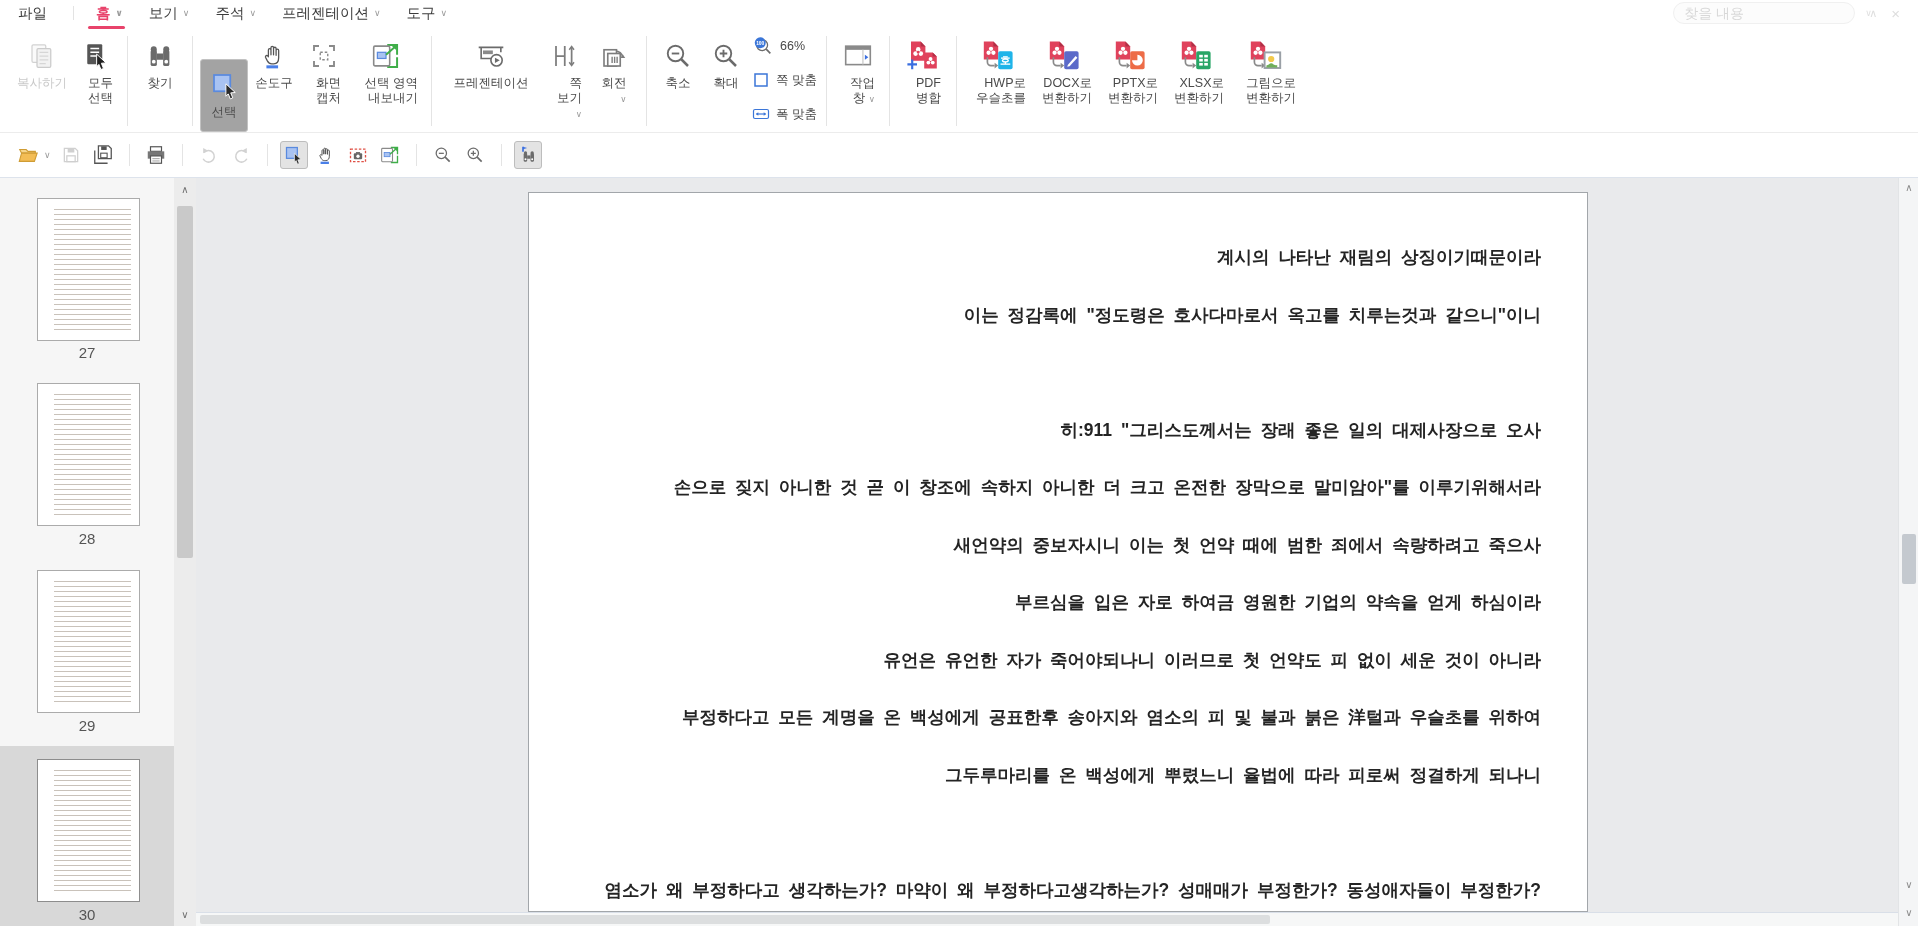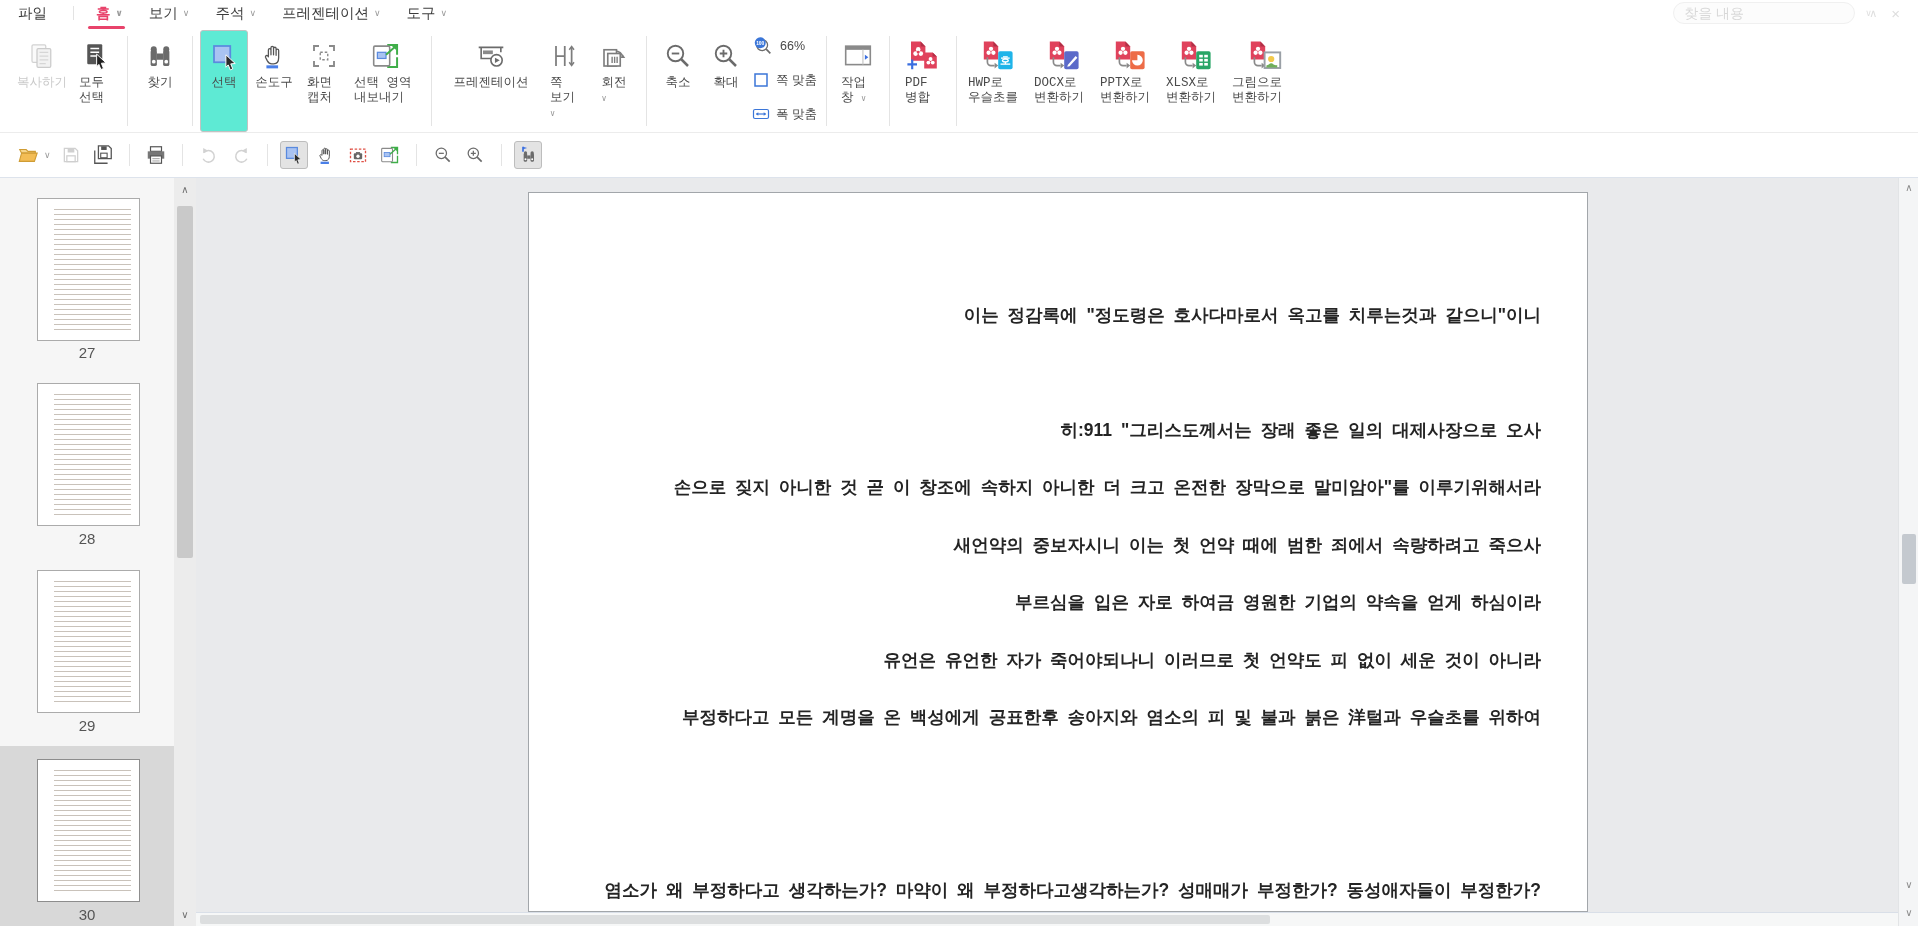--- a/index.html
+++ b/index.html
@@ -18,24 +18,24 @@
   .findbox { width:182px; height:22px; border:1px solid #f0f0f0; background:#fcfcfc; border-radius:12px; display:flex; align-items:center; padding:0 10px; }
   .findbox input { border:none; outline:none; background:transparent; flex:1; font-size:14px; color:#bbb; font-family:inherit; }
   .findbox input::placeholder { color:#d8d8d8; }
   .findbox .chev { font-size:9px; color:#e0e0e0; }
   .find-nav { font-size:11px; color:#dedede; }
   .find-close { font-size:15px; color:#dedede; }
 
   
   .ribbon { height:107px; background:#fff; border-bottom:1px solid #ececec; display:flex; align-items:stretch; padding:4px 0 0 12px; }
   .rbtn { display:flex; flex-direction:column; align-items:center; padding:5px 3px 2px; border:1px solid transparent; border-radius:3px; cursor:default; }
-  .rbtn.active { background:#5eead4; border-color:#c2c2c2; }
+  .rbtn.active { background:#a3a3a3; border-color:#c2c2c2;margin-top:29px; }
   .rbtn.disabled .rlbl { color:#c9c9c9; }
   .ricon { height:40px; display:flex; align-items:center; justify-content:center; }
-  .rlbl { font-size:12.5px; color:#4a4a4a; text-align:left; line-height:15px; word-break:keep-all;font-family:Liberation Mono, monospace; }
+  .rlbl { font-size:12.5px; color:#4a4a4a; text-align:right; line-height:15px; word-break:keep-all; }
   .rlbl .chev { font-size:8.5px; color:#9a9a9a; }
   .vdiv { width:1px; background:#e4e4e4; margin:6px 7px; }
   .zoomstack { display:flex; flex-direction:column; justify-content:space-between; padding:4px 2px 6px; }
   .zrow { display:flex; align-items:center; gap:6px; font-size:12.5px; color:#4a4a4a; height:24px; }
 
   
   .quickbar { height:45px; background:#fff; border-bottom:1px solid #dde3ec; display:flex; align-items:center; padding-left:14px; gap:4px; }
   .qbtn { width:28px; height:28px; display:flex; align-items:center; justify-content:center; border:1px solid transparent; border-radius:3px; }
   .qbtn.active { background:#e3e3e3; border-color:#bdbdbd; }
   .qdiv { width:1px; height:22px; background:#e4e4e4; margin:0 8px; }
@@ -560,27 +560,29 @@
 
     <div class="sb-scroll">
       <div class="scroll-arrow" style="top:6px">∧</div>
       <div class="sb-thumbbar" style="top:28px; height:352px"></div>
       <div class="scroll-arrow" style="bottom:6px">∨</div>
     </div>
   </div>
 
   <div class="docarea">
     <div class="page">
+      <div class="dline" style="top:52px">계시의 나타난 재림의 상징이기때문이라</div>
       <div class="dline" style="top:110px">이는 정감록에 "정도령은 호사다마로서 옥고를 치루는것과 같으니"이니</div>
       <div class="dline" style="top:225px">히:911 "그리스도께서는 장래 좋은 일의 대제사장으로 오사</div>
       <div class="dline" style="top:282px">손으로 짖지 아니한 것 곧 이 창조에 속하지 아니한 더 크고 온전한 장막으로 말미암아"를 이루기위해서라</div>
       <div class="dline" style="top:340px">새언약의 중보자시니 이는 첫 언약 때에 범한 죄에서 속량하려고 죽으사</div>
       <div class="dline" style="top:397px">부르심을 입은 자로 하여금 영원한 기업의 약속을 얻게 하심이라</div>
       <div class="dline" style="top:455px">유언은 유언한 자가 죽어야되나니 이러므로 첫 언약도 피 없이 세운 것이 아니라</div>
       <div class="dline" style="top:512px">부정하다고 모든 계명을 온 백성에게 공표한후 송아지와 염소의 피 및 불과 붉은 洋털과 우슬초를 위하여</div>
+      <div class="dline" style="top:570px">그두루마리를 온 백성에게 뿌렸느니 율법에 따라 피로써 정결하게 되나니</div>
       <div class="dline" style="top:685px">염소가 왜 부정하다고 생각하는가? 마약이 왜 부정하다고생각하는가? 성매매가 부정한가? 동성애자들이 부정한가?</div>
     </div>
 
     <div class="h-scroll">
       <div class="h-thumb"></div>
     </div>
 
     <div class="v-scroll">
       <div class="scroll-arrow" style="top:4px; width:20px; color:#8a8a8a">∧</div>
       <div class="v-thumb"></div>

